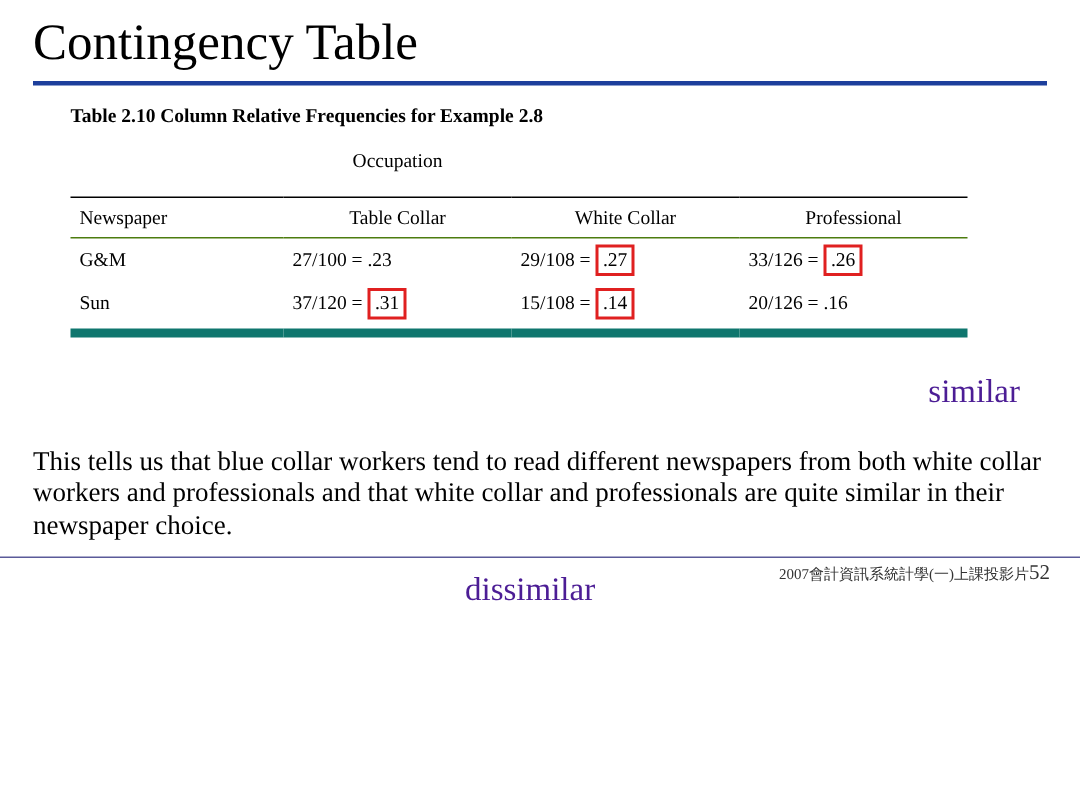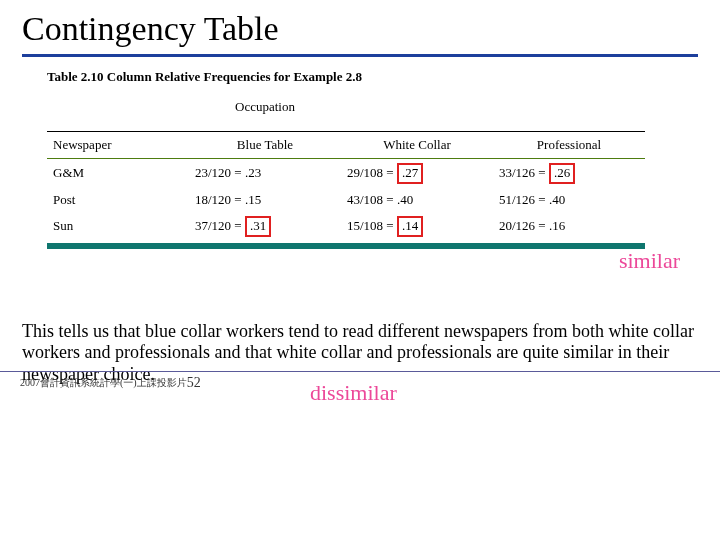--- a/index.html
+++ b/index.html
@@ -70,33 +70,33 @@
   .col-occ  { width: 140px; text-align: center; }
   .box-red {
     display: inline-block;
     border: 2px solid #e02020;
     padding: 0 3px;
     line-height: 1.3;
   }
   .annot {
     position: absolute;
     font-size: 22px;
-    color: #ec4899;
+    color: #4c1d95;
   }
   .similar   { top: 248px; right: 40px; }
   .dissimilar{ top: 380px; left: 310px; }
   .footer {
     position: absolute;
     bottom: 0;
     left: 0;
     right: 0;
     border-top: 1px solid #5a5a99;
     padding: 3px 20px 4px 20px;
     display: flex;
-    justify-content: flex-start;
+    justify-content: flex-end;
     align-items: center;
     font-size: 10px;
     color: #333;
     font-family: Liberation Serif, serif;
   }
   .pagenum { font-size: 14px; }
 </style>
 </head>
 <body>
 
@@ -112,36 +112,30 @@
     <table>
       <tbody>
           <tr class="occ-row">
         <th class="col-news"></th>
         <th class="col-occ">Occupation</th>
         <th class="col-occ"></th>
         <th class="col-occ"></th>
       </tr>
       <tr class="hdr-row">
         <th class="col-news">Newspaper</th>
-        <th class="col-occ">Blue Table</th>
+        <th class="col-occ">Table Collar</th>
         <th class="col-occ">White Collar</th>
         <th class="col-occ">Professional</th>
       </tr>
 
       <tr>
         <td>G&amp;M</td>
-        <td>23/120 = .23</td>
+        <td>27/100 = .23</td>
         <td><span>29/108 = </span><span class="box-red">.27</span></td>
         <td><span>33/126 = </span><span class="box-red">.26</span></td>
-      </tr>
-      <tr>
-        <td>Post</td>
-        <td>18/120 = .15</td>
-        <td>43/108 = .40</td>
-        <td>51/126 = .40</td>
       </tr>
       <tr class="last-row">
         <td>Sun</td>
         <td><span>37/120 = </span><span class="box-red">.31</span></td>
         <td><span>15/108 = </span><span class="box-red">.14</span></td>
         <td>20/126 = .16</td>
       </tr>
     </tbody>
       </table>
   </div>

